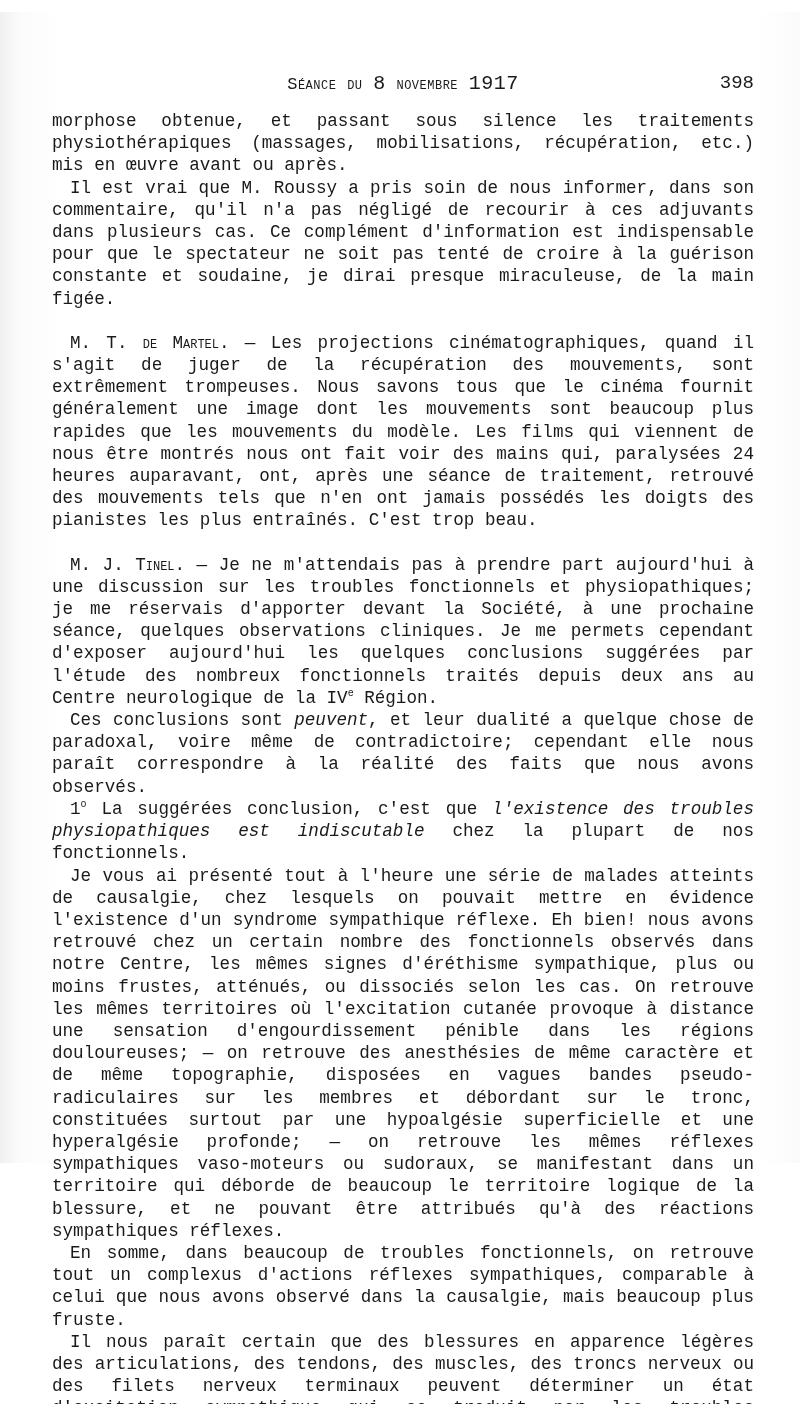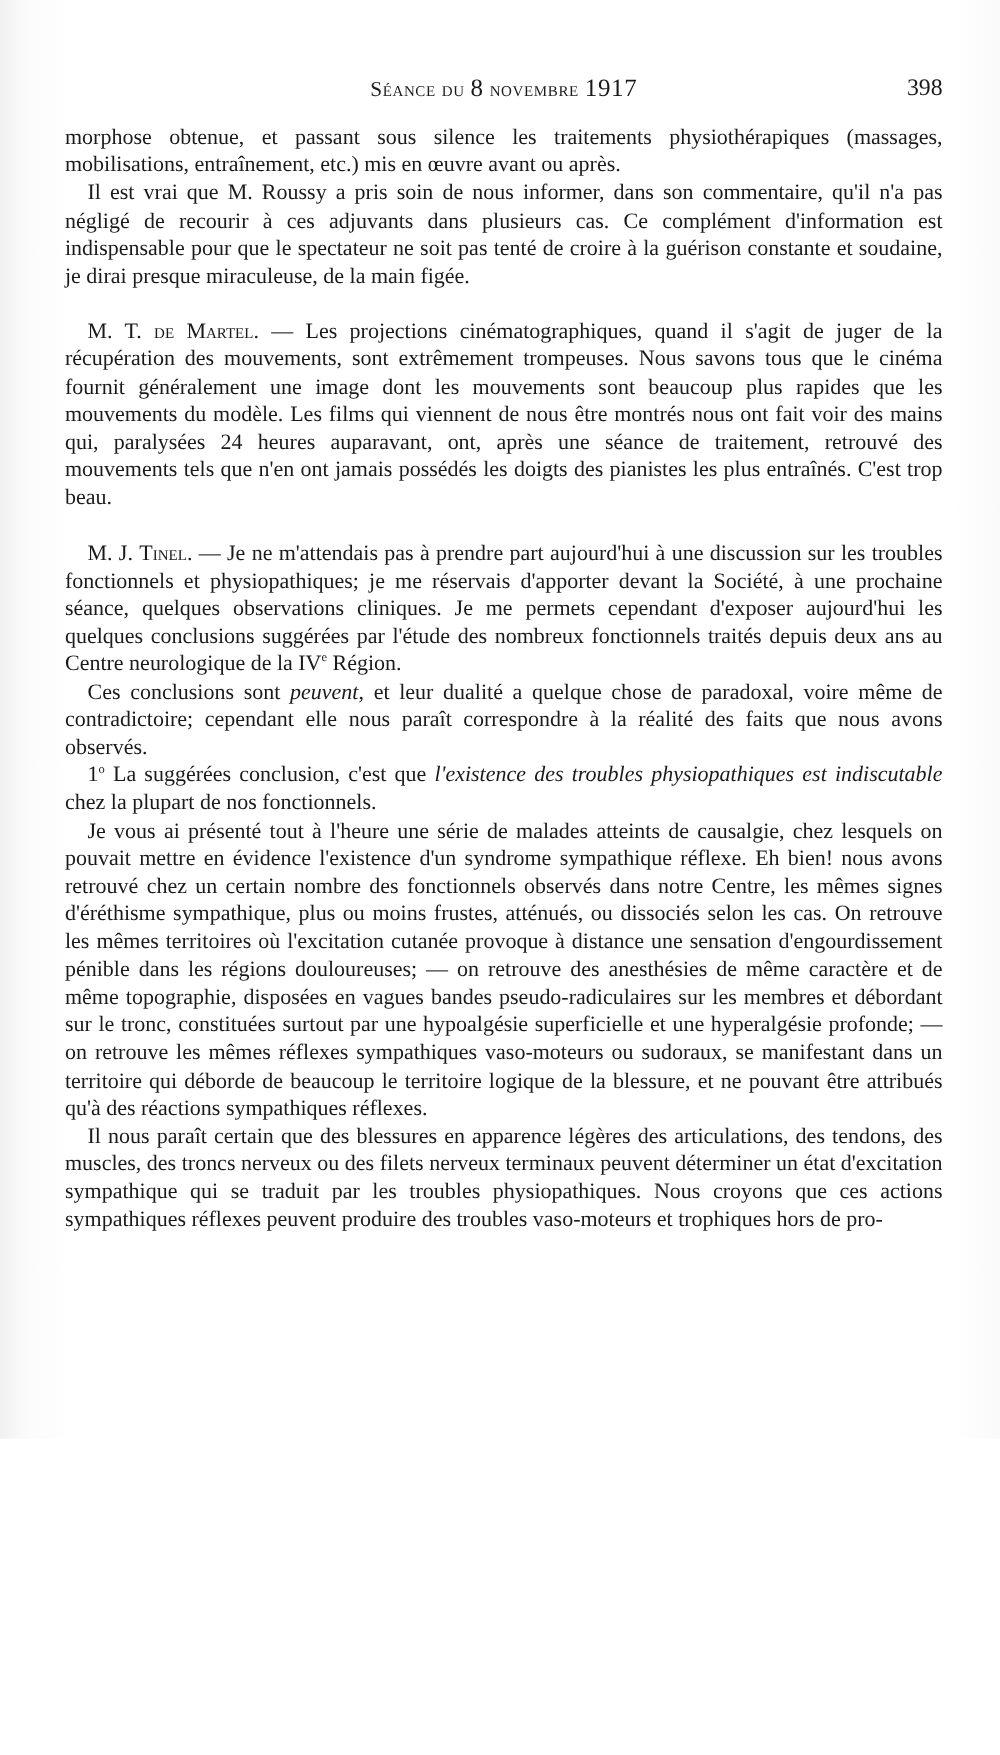--- a/index.html
+++ b/index.html
@@ -10,24 +10,25 @@
   body {
     width: 800px;
     height: 1404px;
     position: relative;
     overflow: hidden;
     font-family: "Liberation Serif", "DejaVu Serif", serif;
     color: #1a1a1a;
   }
   .page {
     position: absolute;
-    left: 0; top: 0;
+    left: 0; top: 12px;
     width: 800px;
     height: 1151px;
     background: linear-gradient(90deg, #f0f0f0 0px, #fbfbfb 20px, #ffffff 60px, #ffffff 760px, #fafafa 800px);
+    font-family: Liberation Mono, monospace;
   }
   .running-head {
     position: absolute;
     top: 60px;
     left: 52px;
     width: 702px;
     height: 24px;
   }
   .running-title {
     position: absolute;
@@ -76,31 +77,32 @@
       <span>Séance du</span>
       <span class="big">8</span>
       <span>novembre</span>
       <span class="big">1917</span>
     </div>
     <div class="page-number">398</div>
   </div>
 
   <div class="body-text">
 
-    <p class="noindent"><span>morphose obtenue, et passant sous silence les traitements physiothérapiques (massages, mobilisations, entraînement, etc.) mis en œuvre avant ou après.</span></p>
+    <p class="noindent"><span>morphose obtenue, et passant sous silence les traitements physiothérapiques (massages, mobilisations, récupération, etc.) mis en œuvre avant ou après.</span></p>
 
     <p><span>Il est vrai que M. Roussy a pris soin de nous informer, dans son commentaire, qu'il n'a pas négligé de recourir à ces adjuvants dans plusieurs cas. Ce complément d'information est indispensable pour que le spectateur ne soit pas tenté de croire à la guérison constante et soudaine, je dirai presque miraculeuse, de la main figée.</span></p>
 
     <p class="speaker"><span>M. T.</span> <span class="sc">de</span> <span class="sc">Martel</span><span>. —</span> <span>Les projections cinématographiques, quand il s'agit de juger de la récupération des mouvements, sont extrêmement trompeuses. Nous savons tous que le cinéma fournit généralement une image dont les mouvements sont beaucoup plus rapides que les mouvements du modèle. Les films qui viennent de nous être montrés nous ont fait voir des mains qui, paralysées 24 heures auparavant, ont, après une séance de traitement, retrouvé des mouvements tels que n'en ont jamais possédés les doigts des pianistes les plus entraînés. C'est trop beau.</span></p>
 
     <p class="speaker"><span>M. J.</span> <span class="sc">Tinel</span><span>. —</span> <span>Je ne m'attendais pas à prendre part aujourd'hui à une discussion sur les troubles fonctionnels et physiopathiques; je me réservais d'apporter devant la Société, à une prochaine séance, quelques observations cliniques. Je me permets cependant d'exposer aujourd'hui les quelques conclusions suggérées par l'étude des nombreux fonctionnels traités depuis deux ans au Centre neurologique de la IV</span><sup>e</sup><span> Région.</span></p>
 
     <p><span>Ces conclusions sont </span><em>peuvent</em><span>, et leur dualité a quelque chose de paradoxal, voire même de contradictoire; cependant elle nous paraît correspondre à la réalité des faits que nous avons observés.</span></p>
 
     <p><span>1</span><sup>o</sup><span> La suggérées conclusion, c'est que </span><em>l'existence des troubles physiopathiques est indiscutable</em><span> chez la plupart de nos fonctionnels.</span></p>
 
     <p><span>Je vous ai présenté tout à l'heure une série de malades atteints de causalgie, chez lesquels on pouvait mettre en évidence l'existence d'un syndrome sympathique réflexe. Eh bien! nous avons retrouvé chez un certain nombre des fonctionnels observés dans notre Centre, les mêmes signes d'éréthisme sympathique, plus ou moins frustes, atténués, ou dissociés selon les cas. On retrouve les mêmes territoires où l'excitation cutanée provoque à distance une sensation d'engourdissement pénible dans les régions douloureuses; — on retrouve des anesthésies de même caractère et de même topographie, disposées en vagues bandes pseudo-radiculaires sur les membres et débordant sur le tronc, constituées surtout par une hypoalgésie superficielle et une hyperalgésie profonde; — on retrouve les mêmes réflexes sympathiques vaso-moteurs ou sudoraux, se manifestant dans un territoire qui déborde de beaucoup le territoire logique de la blessure, et ne pouvant être attribués qu'à des réactions sympathiques réflexes.</span></p>
 
+    <p><span>En somme, dans beaucoup de troubles fonctionnels, on retrouve tout un complexus d'actions réflexes sympathiques, comparable à celui que nous avons observé dans la causalgie, mais beaucoup plus fruste.</span></p>
 
     <p><span>Il nous paraît certain que des blessures en apparence légères des articulations, des tendons, des muscles, des troncs nerveux ou des filets nerveux terminaux peuvent déterminer un état d'excitation sympathique qui se traduit par les troubles physiopathiques. Nous croyons que ces actions sympathiques réflexes peuvent produire des troubles vaso-moteurs et trophiques hors de pro-</span></p>
 
   </div>
 </div>
 
 </body></html>

